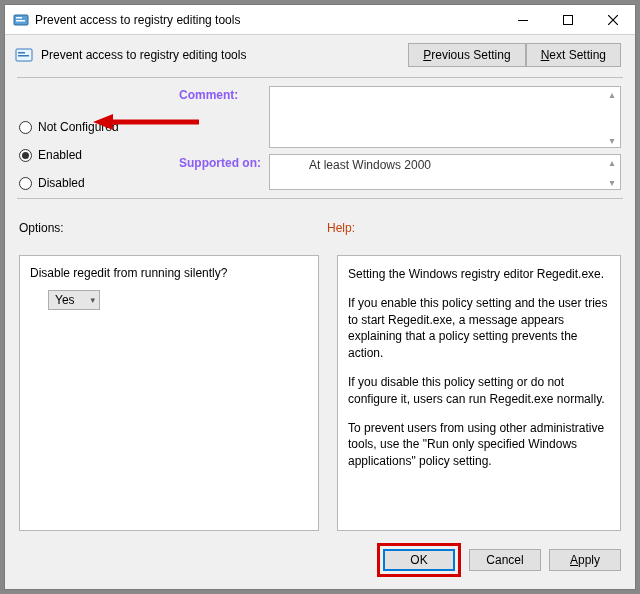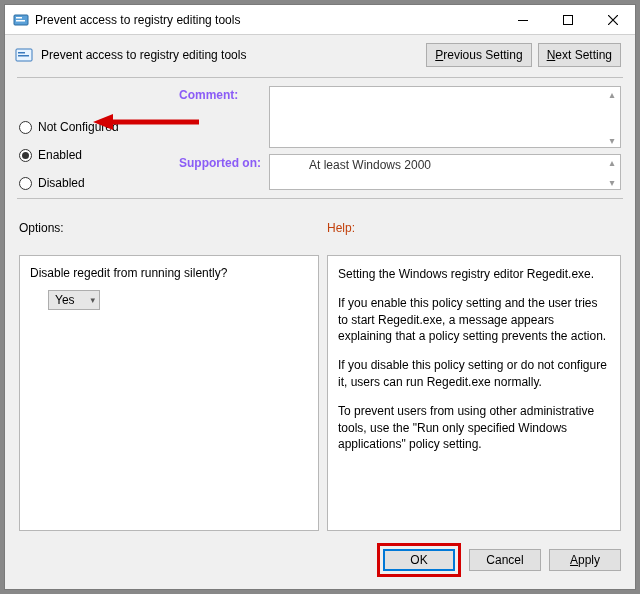--- a/index.html
+++ b/index.html
@@ -65,22 +65,21 @@
     margin-right: 8px;
     display: inline-flex;
     align-items: center;
     justify-content: center;
   }
   .header-title { color: #000; }
   .header-spacer { flex: 1; }
   .nav-btn {
     background: #e1e1e1;
     border: 1px solid #adadad;
-    padding: 4px 8px;
-    margin-left: 6px;
+    padding: 4px 14px;
     color: #000;
     cursor: default;
   }
   .nav-btn u { text-decoration: underline; }
   .divider {
     height: 1px;
     background: #c0c0c0;
     margin: 6px 12px 8px 12px;
   }
   .radio-item {
@@ -178,21 +177,21 @@
     display: flex;
     padding: 14px 14px 4px 14px;
     gap: 0;
   }
   .options-label { width: 308px; color:#000; }
   .help-label { flex:1; color:#c2410c; }
 
   .panels {
     display: flex;
     padding: 16px 14px 0 14px;
-    gap: 8px;
+    gap: 18px;
     flex: 1;
     min-height: 0;
   }
   .panel {
     border: 1px solid #b7b7b7;
     background: #fff;
     padding: 10px;
     overflow: auto;
     color: #000;
   }

